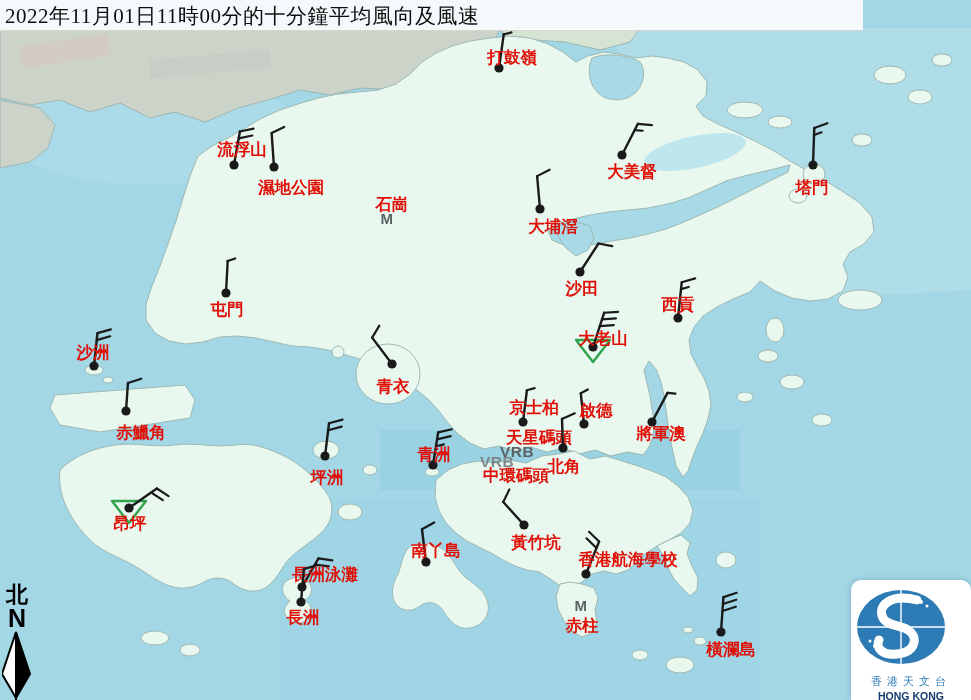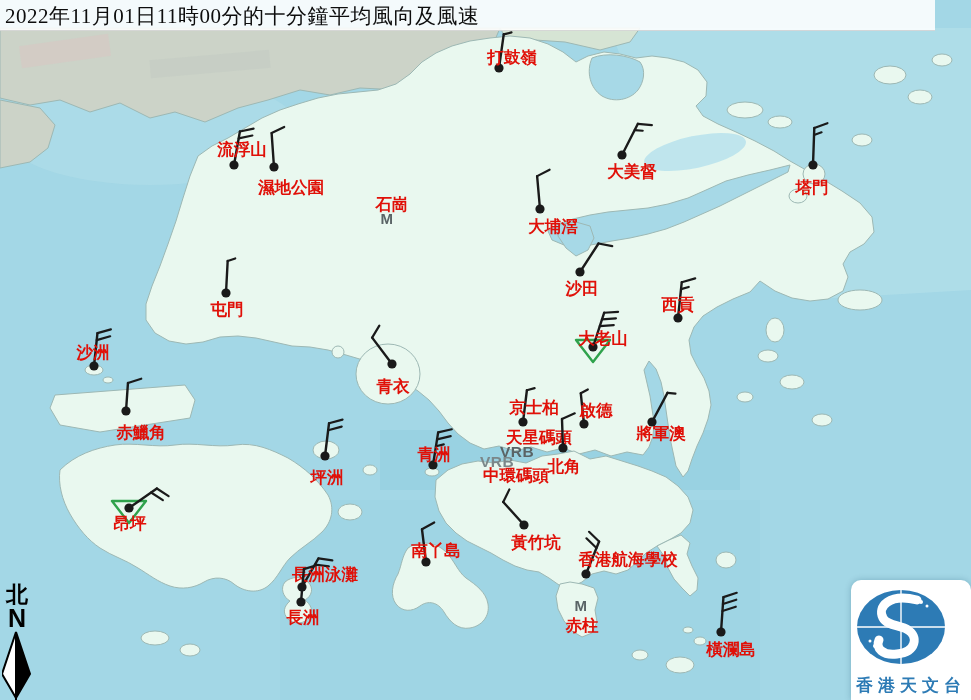--- a/index.html
+++ b/index.html
@@ -3,34 +3,34 @@
 <meta charset="utf-8">
 <style>
   html,body{margin:0;padding:0;background:#a3d7e6;}
   #stage{position:relative;width:971px;height:700px;overflow:hidden;
          font-family:"Liberation Serif","DejaVu Serif",serif;}
   #mapsvg{position:absolute;left:0;top:0;}
   .coast{stroke:#9db8b4;stroke-width:1;stroke-linejoin:round;}
   .land{fill:#e9f8ef;}
   .urban{fill:#ccd3c8;}
   .carve{fill:#a7d9e7;stroke:#9db8b4;stroke-width:1;}
-  #titlebar{position:absolute;left:0;top:0;width:935px;height:30px;
+  #titlebar{position:absolute;left:0;top:0;width:863px;height:30px;
             background:rgba(255,255,255,0.88);border-bottom:1px solid rgba(160,160,160,.4);}
   #titletext{position:absolute;left:5px;top:2px;font-size:21px;color:#0d0d0d;
              letter-spacing:.5px;white-space:nowrap;}
   .station-label{font-size:16.5px;font-weight:bold;
                  font-family:"Liberation Serif","DejaVu Serif",serif;}
   .mono-marker{font-family:"Liberation Sans","DejaVu Sans",sans-serif;font-weight:bold;}
   #compass{position:absolute;left:2px;top:584px;width:34px;height:116px;color:#000;}
   #compass .zh{font-size:22px;font-weight:bold;line-height:22px;text-align:center;width:30px;}
   #compass .en{font-size:25px;font-weight:bold;line-height:24px;text-align:center;width:30px;
                font-family:"Liberation Sans","DejaVu Sans",sans-serif;}
   #hkologo{position:absolute;left:851px;top:580px;width:120px;height:120px;background:#fff;
            border-radius:10px 10px 0 0;box-shadow:0 0 6px rgba(0,60,90,.25);text-align:center;}
-  #hkologo .zh{font-size:17px;font-weight:bold;letter-spacing:5px;margin-top:-2px;}
+  #hkologo .zh{font-size:11px;font-weight:normal;letter-spacing:5px;margin-top:-2px;}
   #hkologo .en{font-size:10.5px;font-weight:bold;letter-spacing:0px;margin-top:1px;
                font-family:"Liberation Sans","DejaVu Sans",sans-serif;}
 </style>
 </head>
 <body>
 
 <div id="stage">
 
   <svg id="mapsvg" width="971" height="700" viewBox="0 0 971 700">
 

